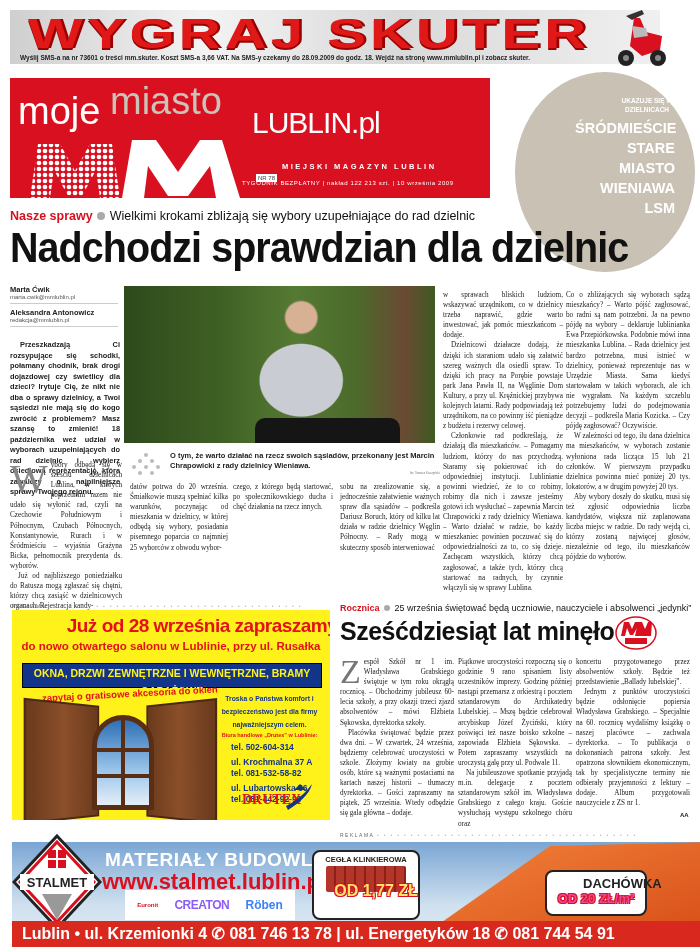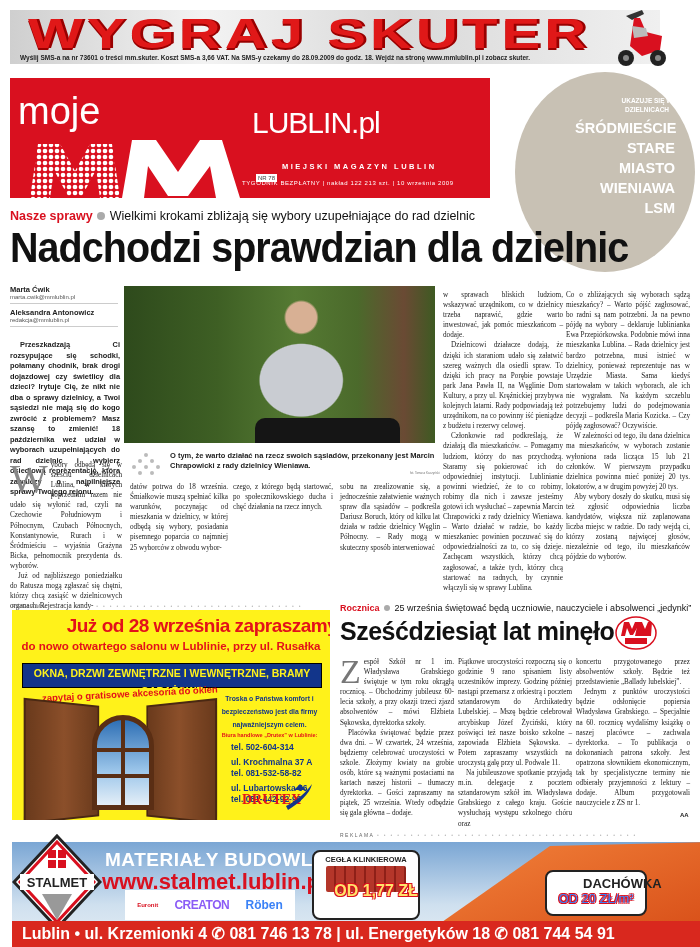--- a/index.html
+++ b/index.html
@@ -104,21 +104,21 @@
   .brand-euronit { color: #d9101f; font-size: 6px; font-weight: bold; }
   .brand-creaton { color: #8b5cf6; font-size: 12px; font-weight: bold; letter-spacing: -0.5px; }
   .brand-roben { color: #3b82f6; font-size: 12px; font-weight: bold; }
   #ad2-brick { left: 312px; top: 850px; width: 108px; height: 70px; border: 2px solid #222; border-radius: 8px; background: #fff; text-align: center; font-family: "Liberation Sans", sans-serif; }
   #ad2-brick-title { font-size: 7.5px; font-weight: bold; margin-top: 3px; }
   #ad2-brick-img { margin: 2px auto 0; width: 80px; height: 26px; background: repeating-linear-gradient(90deg,#b4362a 0 8px,#8e2018 8px 10px); border-radius: 2px; }
   #ad2-brick-price { position: absolute; left: 0; top: 30px; width: 104px; color: #ffe36a; font-size: 16px; font-weight: bold; text-shadow: 1px 1px 0 #d9101f, -1px -1px 0 #d9101f, 1px -1px 0 #d9101f, -1px 1px 0 #d9101f; padding-left: 20px; }
   #ad2-brick-vat { left: 312px; top: 922px; width: 108px; text-align: center; font-size: 5px; font-weight: bold; font-family: "Liberation Sans", sans-serif; color: #222; }
   #ad2-tile { left: 545px; top: 870px; width: 102px; height: 46px; border: 2px solid #222; border-radius: 8px; background: #fff; text-align: center; font-family: "Liberation Sans", sans-serif; }
   #ad2-tile-title { font-size: 13px; font-weight: bold; margin-top: 4px; margin-left: 36px; }
-  #ad2-tile-price { font-size: 13px; font-weight: normal; color: #3b82f6; text-shadow: 1px 1px 0 #d9101f, -1px -1px 0 #d9101f, 1px -1px 0 #d9101f, -1px 1px 0 #d9101f; }
+  #ad2-tile-price { font-size: 13px; font-weight: bold; color: #ec4899; text-shadow: 1px 1px 0 #d9101f, -1px -1px 0 #d9101f, 1px -1px 0 #d9101f, -1px 1px 0 #d9101f; }
   #ad2-bottom { left: 12px; top: 921px; width: 688px; height: 26px; background: #d9281e; color: #fff; font-weight: bold; font-size: 16px; line-height: 26px; padding-left: 10px; font-family: "Liberation Sans", sans-serif; white-space: nowrap; }
 </style>
 </head>
 <body>
 
 <div id="promo" class="abs">
   <div id="promo-title" class="abs">WYGRAJ SKUTER</div>
   <div id="promo-text" class="abs">Wyślij SMS-a na nr 73601 o treści mm.skuter. Koszt SMS-a 3,66 VAT. Na SMS-y czekamy do 28.09.2009 do godz. 18. Wejdź na stronę www.mmlublin.pl i zobacz skuter.</div>
 </div>
 <svg id="scooter" class="abs" viewBox="0 0 58 64">
@@ -127,20 +127,21 @@
   <path d="M20 20 L34 22 L36 30 L22 32 Z" fill="#bbb"></path>
   <circle cx="14" cy="52" r="8" fill="#222"></circle>
     <circle cx="46" cy="52" r="8" fill="#222"></circle>
   <circle cx="14" cy="52" r="3" fill="#888"></circle>
     <circle cx="46" cy="52" r="3" fill="#888"></circle>
 </svg>
 
 <div id="districts" class="abs"></div>
 <div id="masthead" class="abs">
   <div id="mast-moje" class="abs">moje</div>
+  <div id="mast-miasto" class="abs">miasto</div>
   <div id="mast-lublin" class="abs">LUBLIN.pl</div>
   <svg id="mast-mm" class="abs" viewBox="0 0 230 62">
     <defs>
         <pattern id="dots" width="6" height="6" patternUnits="userSpaceOnUse">
           <circle cx="3" cy="3" r="2.3" fill="#fff"></circle>
         </pattern>
       </defs>
     <path d="M0 62 L8 8 L30 8 L45 35 L60 8 L82 8 L90 62 L70 62 L66 34 L52 60 L38 60 L24 34 L20 62 Z" fill="url(#dots)"></path>
     <path d="M92 62 L102 4 L126 4 L148 36 L170 4 L192 4 L210 62 L186 62 L180 30 L158 60 L138 60 L118 30 L114 62 Z" fill="#fff"></path>
   </svg>
@@ -189,21 +190,21 @@
       <circle cx="30" cy="15" r="2"></circle>
       <circle cx="12" cy="21" r="2"></circle>
       <circle cx="24" cy="21" r="2"></circle>
     </g>
 </svg>
 <div id="caption" class="abs">O tym, że warto działać na rzecz swoich sąsiadów, przekonany jest Marcin Chrapowicki z rady dzielnicy Wieniawa.</div>
 <div id="photo-credit" class="abs">fot. Tomasz Kaczyński</div>
 
 <div id="col2" class="abs col">
     <div class="paras">
-      <p style="text-indent: 0px;">datów potrwa do 18 września. Śmiałkowie muszą spełniać kilka warunków, poczynając od mieszkania w dzielnicy, w której odbędą się wybory, posiadania pisemnego poparcia co najmniej 25 wyborców z obwodu wybor-</p>
+      <p style="text-indent: 0px;">datów potrwa do 20 września. Śmiałkowie muszą spełniać kilka warunków, poczynając od mieszkania w dzielnicy, w której odbędą się wybory, posiadania pisemnego poparcia co najmniej 25 wyborców z obwodu wybor-</p>
     </div>
   </div>
 <div id="col3" class="abs col">
     <div class="paras">
       <p style="text-indent: 0px;">czego, z którego będą startować, po społecznikowskiego ducha i chęć działania na rzecz innych.</p>
     </div>
   </div>
 <div id="col4" class="abs col">
     <div class="paras">
       <p style="text-indent: 0px;">sobu na zrealizowanie się, a jednocześnie załatwienie ważnych spraw dla sąsiadów – podkreśla Dariusz Boruch, który od kilku lat działa w radzie dzielnicy Węglin Północny. – Rady mogą w skuteczny sposób interweniować</p>

